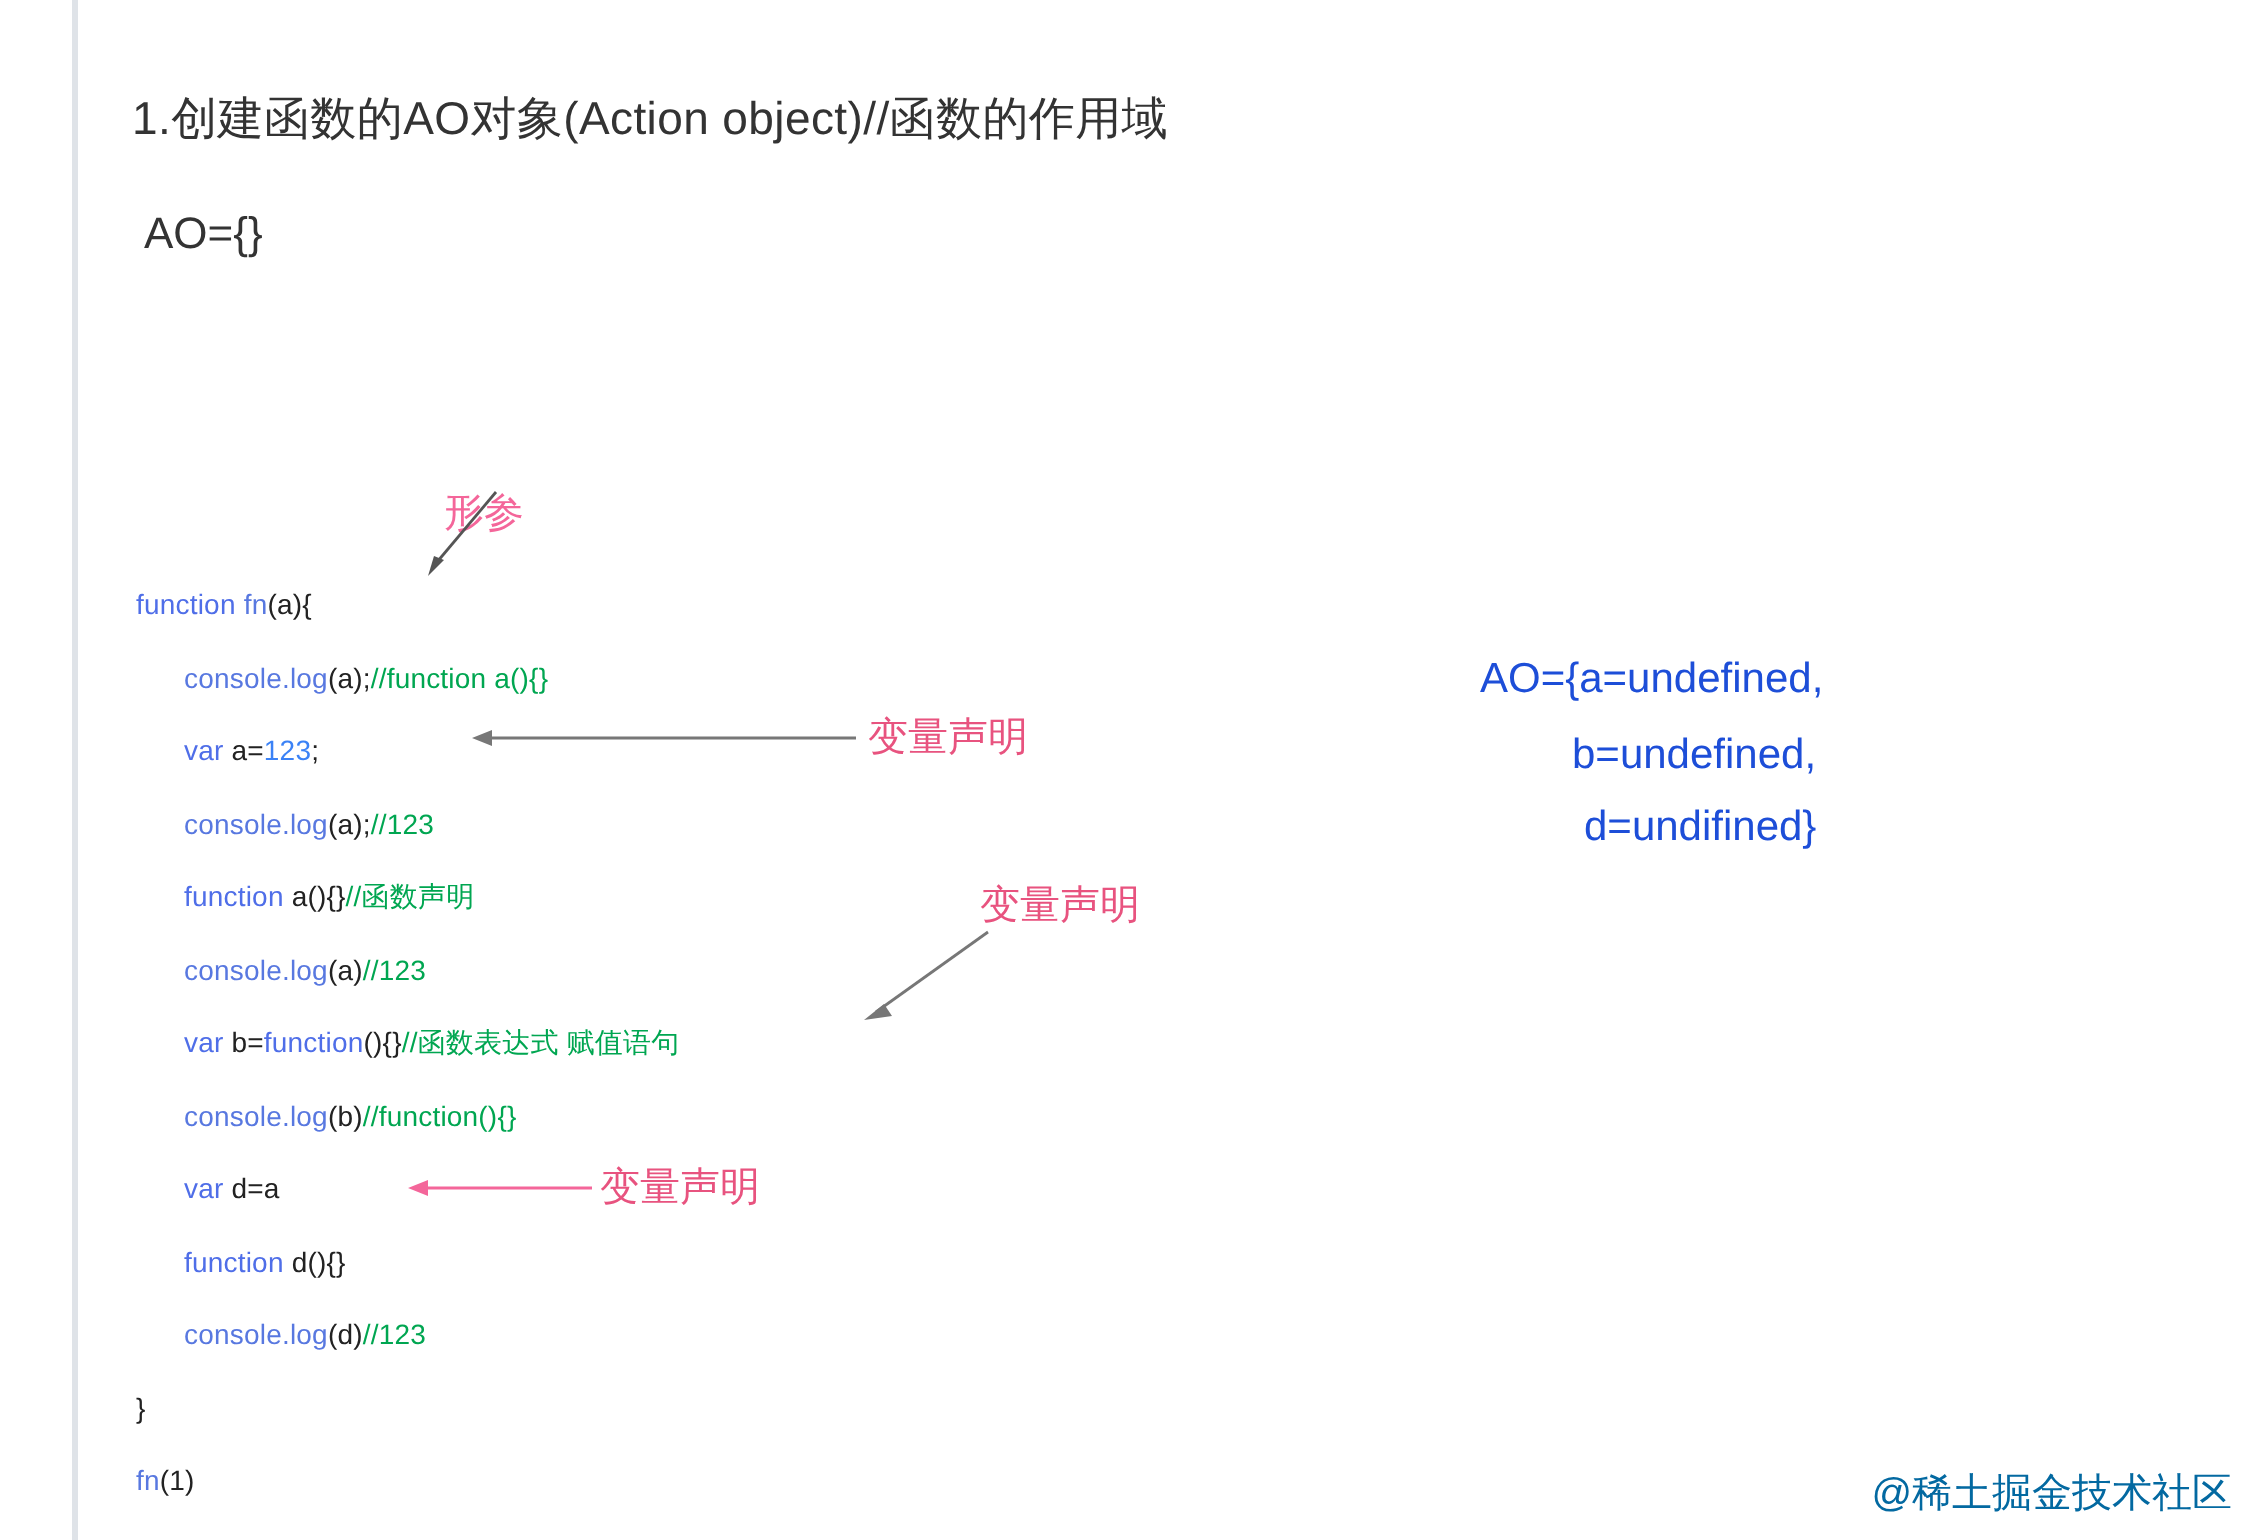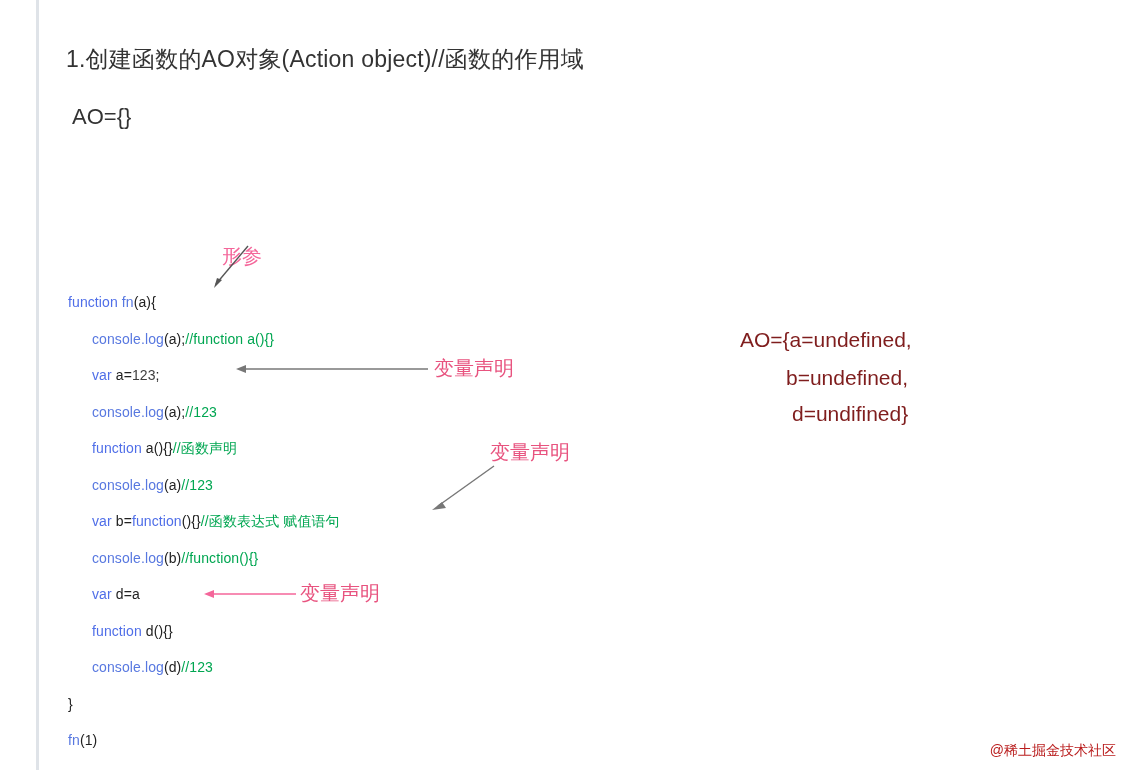--- a/index.html
+++ b/index.html
@@ -45,43 +45,43 @@
   }
   
   .code {
     font-size: 14px;
     color: #1a1a1a;
     letter-spacing: 0.1px;
   }
   .kw     { color: #4f6ee8; }
   .fnname { color: #5878e0; }
   .plain  { color: #222222; }
-  .num    { color: #404040; }
+  .num    { color: #3b82f6; }
   .comment{ color: #00a651; }
   
   .annot {
     font-size: 20px;
     color: #f4669a;
     margin-top: 32px;
   }
   .annot-red {
     font-size: 20px;
     color: #e8537f;
   }
   
   .ao-obj {
     font-size: 21px;
-    color: #7f1d1d;
+    color: #1d4ed8;
   }
   .watermark {
     position: absolute;
     right: 16px;
     bottom: 10px;
-    font-size: 14px;
-    color: #b91c1c;
+    font-size: 20px;
+    color: #0369a1;
   }
   svg.arrow {
     position: absolute;
     overflow: visible;
   }
 </style>
 </head>
 <body>
 
 <div class="page">

